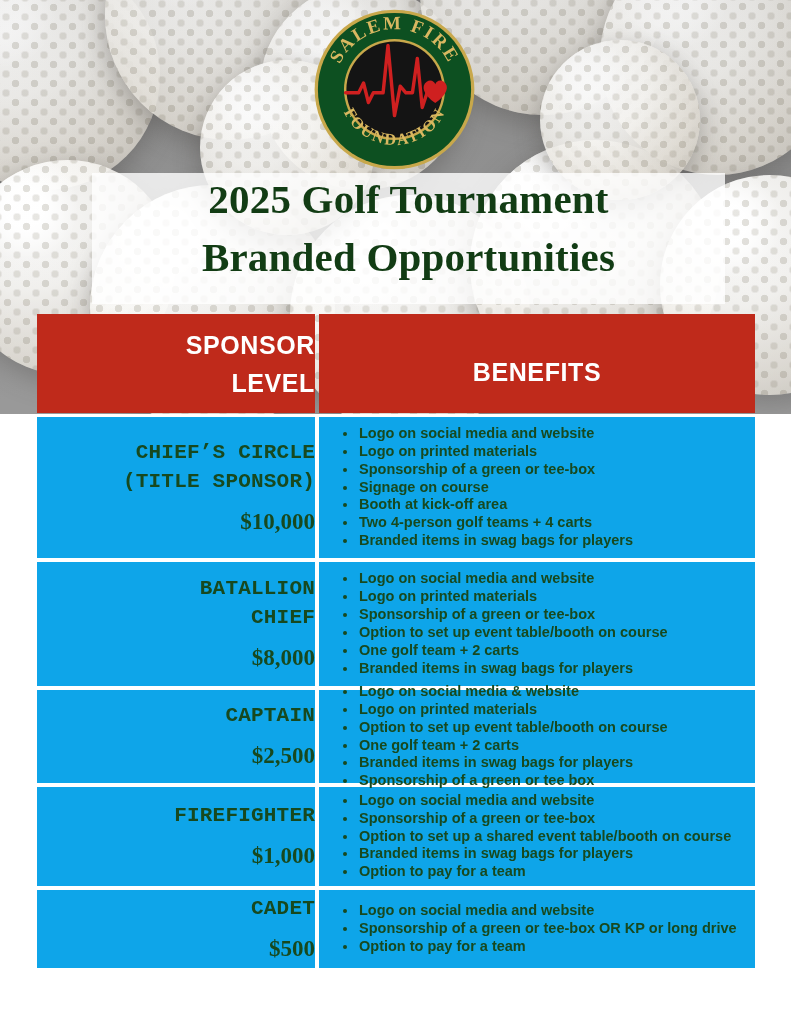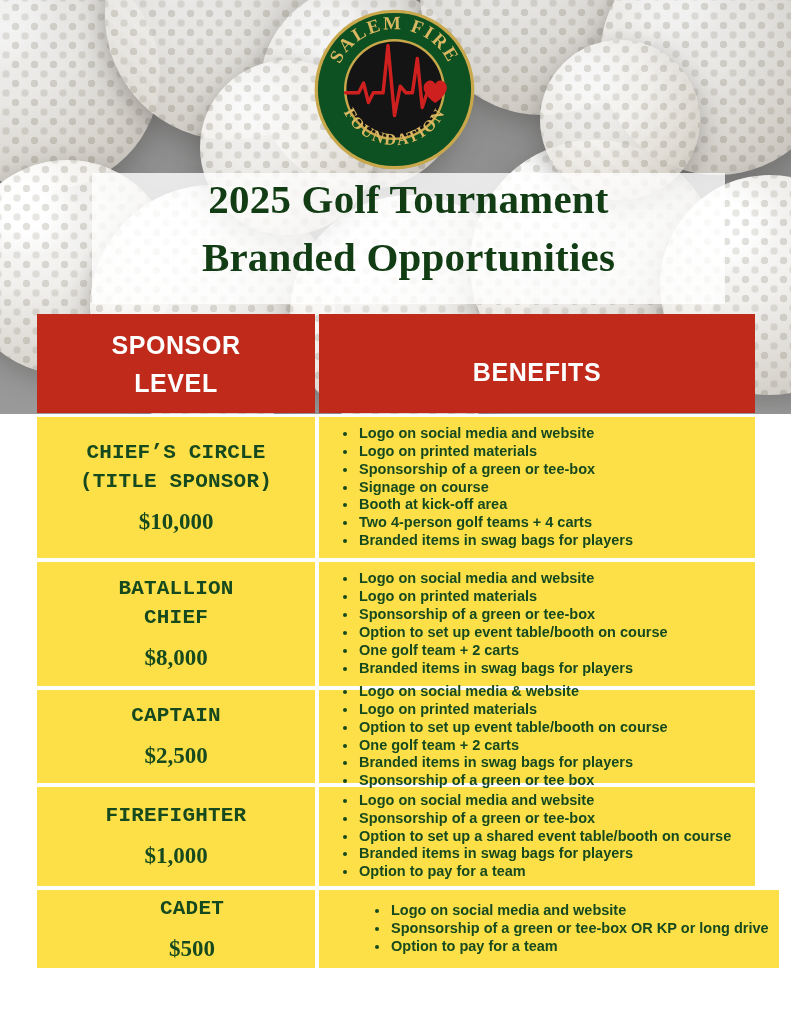--- a/index.html
+++ b/index.html
@@ -118,21 +118,21 @@
   .row {
     display: flex;
     gap: 4px;
     margin-bottom: 4px;
   }
   .cell-level {
     width: 278px;
     flex: none;
     display: flex;
     flex-direction: column;
-    align-items: center;
+    align-items: flex-end;
     justify-content: center;
     text-align: center;
   }
   .cell-benefits {
     flex: 1 1 auto;
     display: flex;
     align-items: center;
   }
 
   
@@ -148,21 +148,21 @@
     font-size: 25px;
     line-height: 38px;
     color: #ffffff;
     letter-spacing: 0.6px;
     text-align: center;
   }
 
   
   .body .cell-level,
   .body .cell-benefits {
-    background: #fde047;
+    background: #0ea5e9;
   }
   .lvl-name {
     font-family: Liberation Mono, monospace;
     font-weight: 700;
     font-size: 21px;
     line-height: 29px;
     color: #17491f;
     letter-spacing: 0.2px;
   }
   .lvl-amount {
@@ -199,21 +199,21 @@
     height: 4px;
     border-radius: 50%;
     background: #17491f;
   }
 
   
   .r1 .cell-level, .r1 .cell-benefits { height: 141px; }
   .r2 .cell-level, .r2 .cell-benefits { height: 124px; }
   .r3 .cell-level, .r3 .cell-benefits { height: 93px; }
   .r4 .cell-level, .r4 .cell-benefits { height: 99px; }
-  .r5 .cell-level, .r5 .cell-benefits { height: 78px; padding-left: 32px; }
+  .r5 .cell-level, .r5 .cell-benefits { height: 78px; }
 </style>
 </head>
 <body>
 
 <div id="page">
 
   <div id="photo-band">
     <div class="ball" style="left:-70px;  top:-40px;  width:230px; height:230px;"></div>
     <div class="ball" style="left:-40px;  top:160px;  width:215px; height:215px;"></div>
     <div class="ball" style="left:105px;  top:-110px; width:250px; height:250px;"></div>

